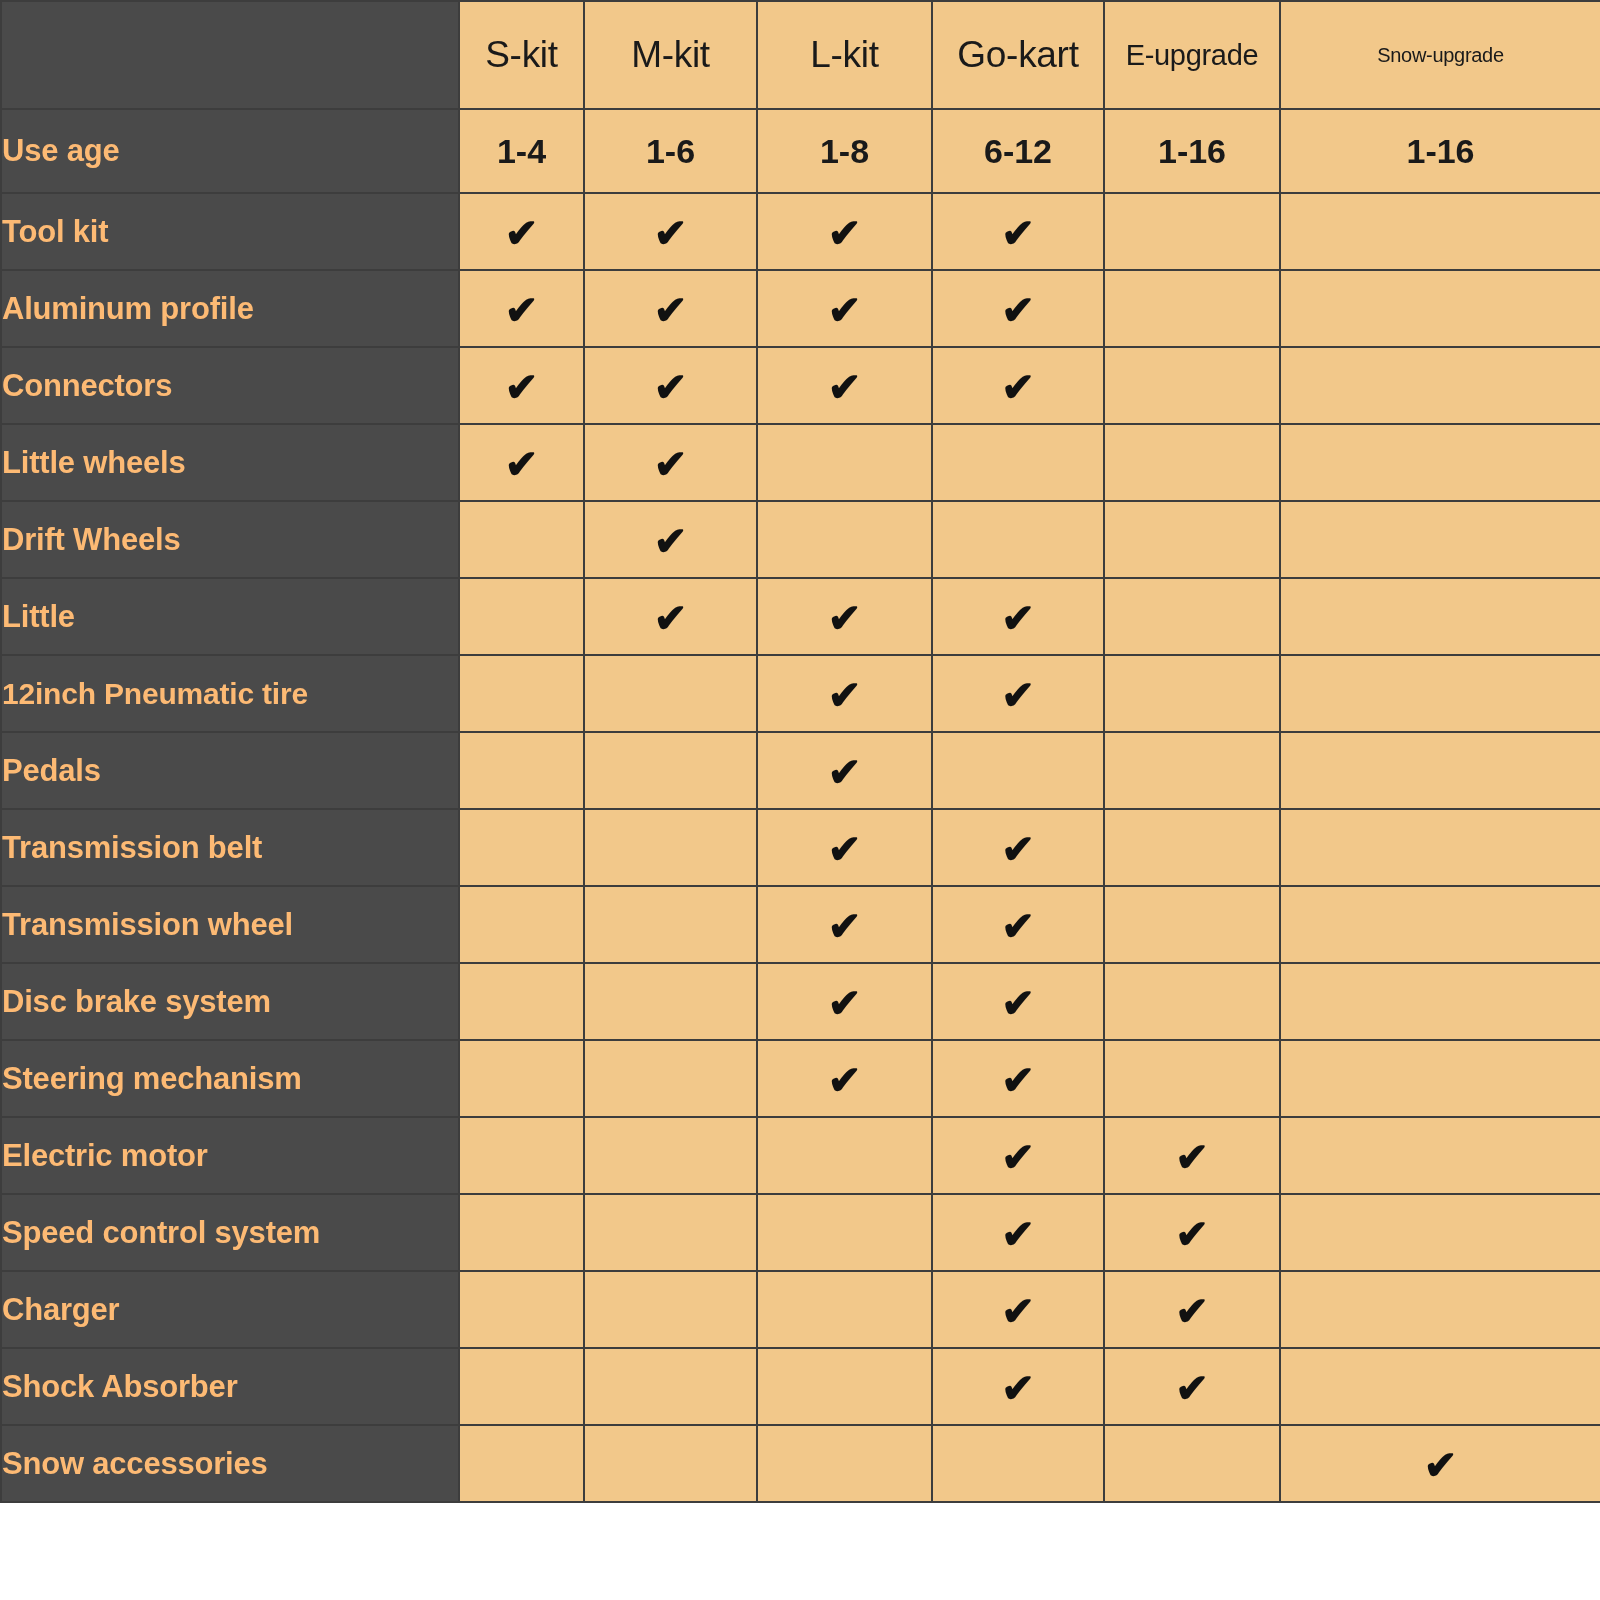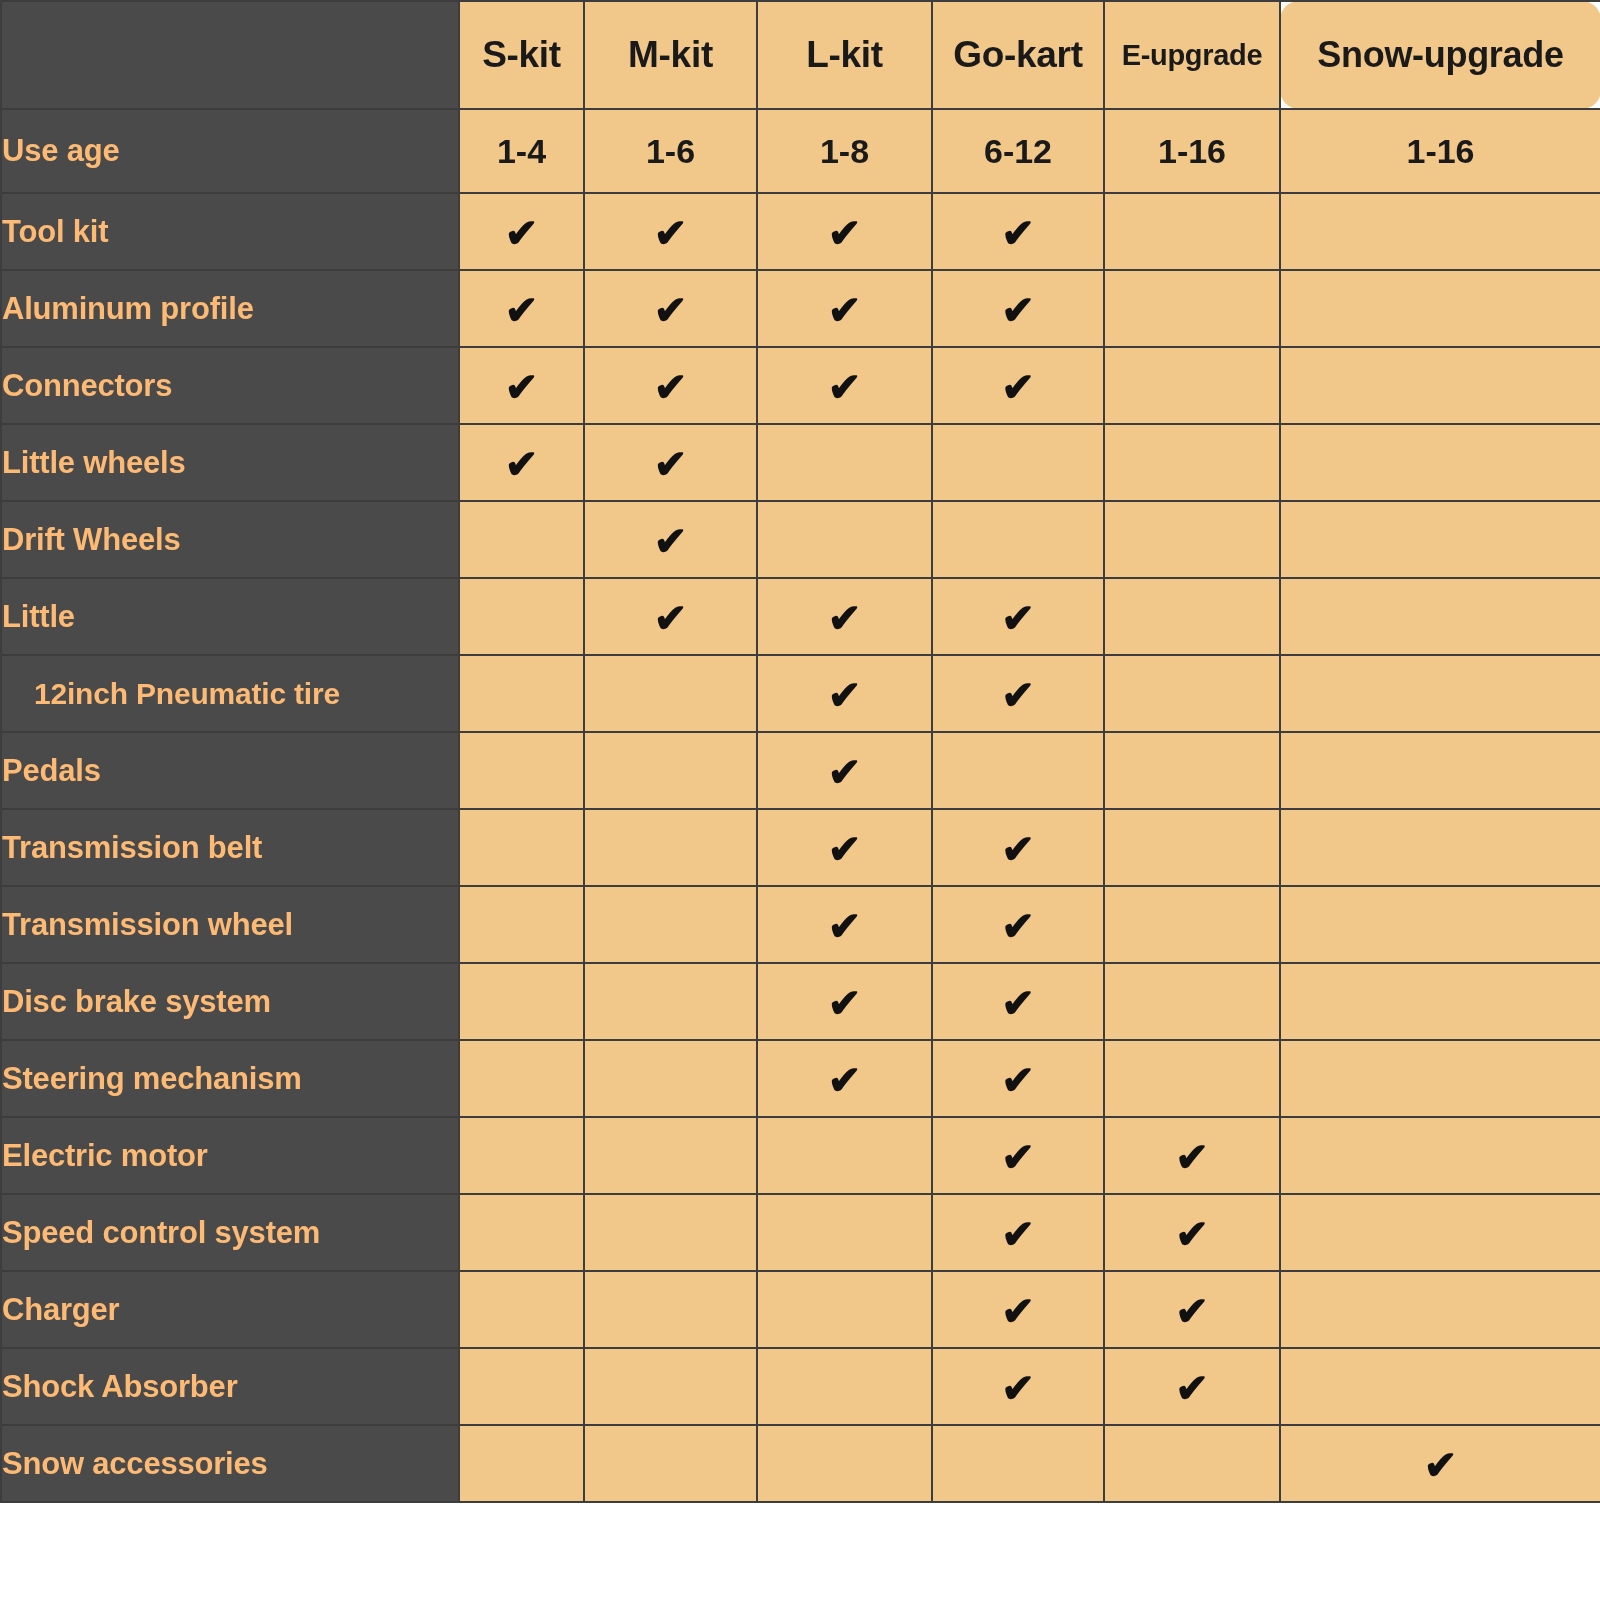--- a/index.html
+++ b/index.html
@@ -35,52 +35,50 @@
   
   .hdr-corner {
     background: #4a4a4a;
     border-left: none;
     border-top: none;
   }
   th.hdr {
     background: #f2c88a;
     color: #1a1a1a;
     font-size: 37px;
-    font-weight: bold;
+    font-weight: normal;
     text-align: center;
     height: 106px;
     vertical-align: middle;
     letter-spacing: -0.3px;
   }
   th.hdr.small {
     font-size: 29px;
     text-align: center;
   }
   th.hdr.small2 {
-    font-size: 36px;
-    border-radius: 19px;
+    font-size: 20px;
   }
 
   
   td.feature {
     background: #4a4a4a;
     color: #fdba74;
     font-size: 31px;
     font-weight: bold;
     text-align: left;
     padding-left: 36px;
     height: 75px;
     vertical-align: middle;
     border-left: none;
     letter-spacing: -0.2px;
     white-space: nowrap;
   }
   td.feature.tight {
     font-size: 30px;
-    padding-left: 32px;
   }
 
   
   td.val {
     background: #f2c88a;
     text-align: center;
     vertical-align: middle;
     height: 75px;
     font-size: 33px;
     font-weight: bold;

